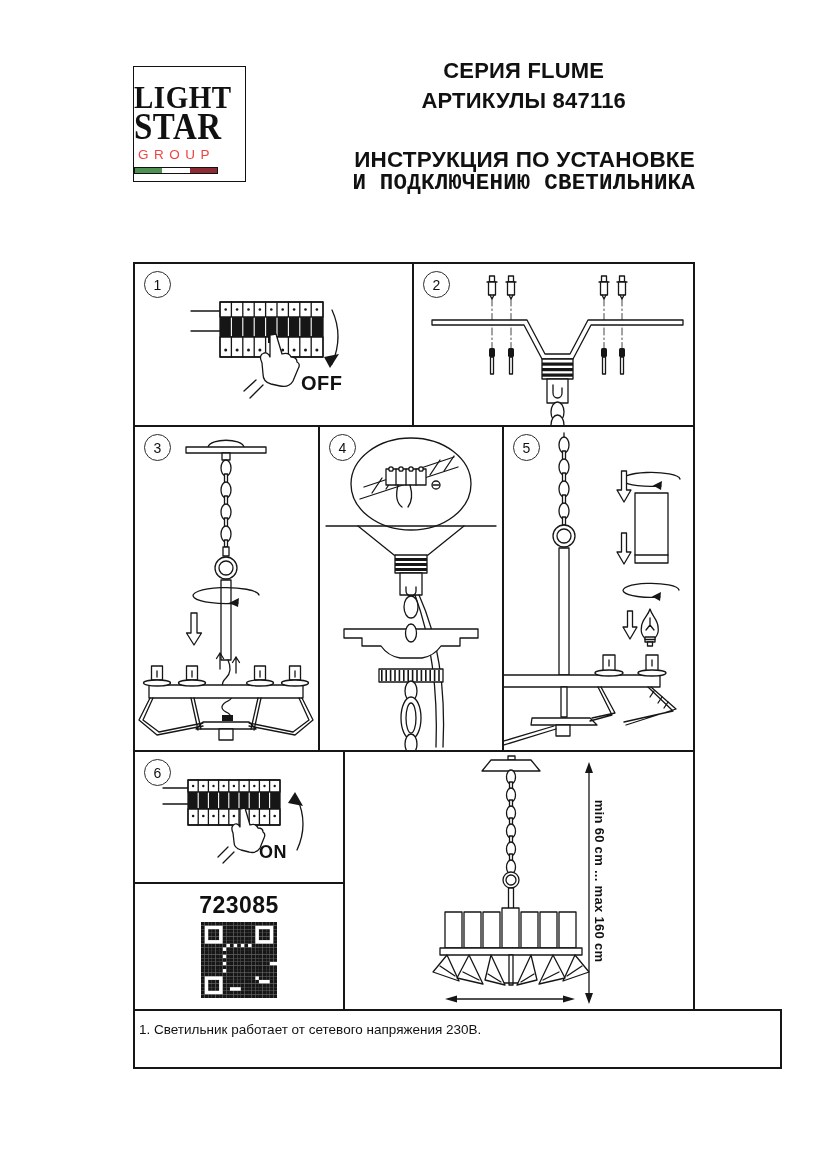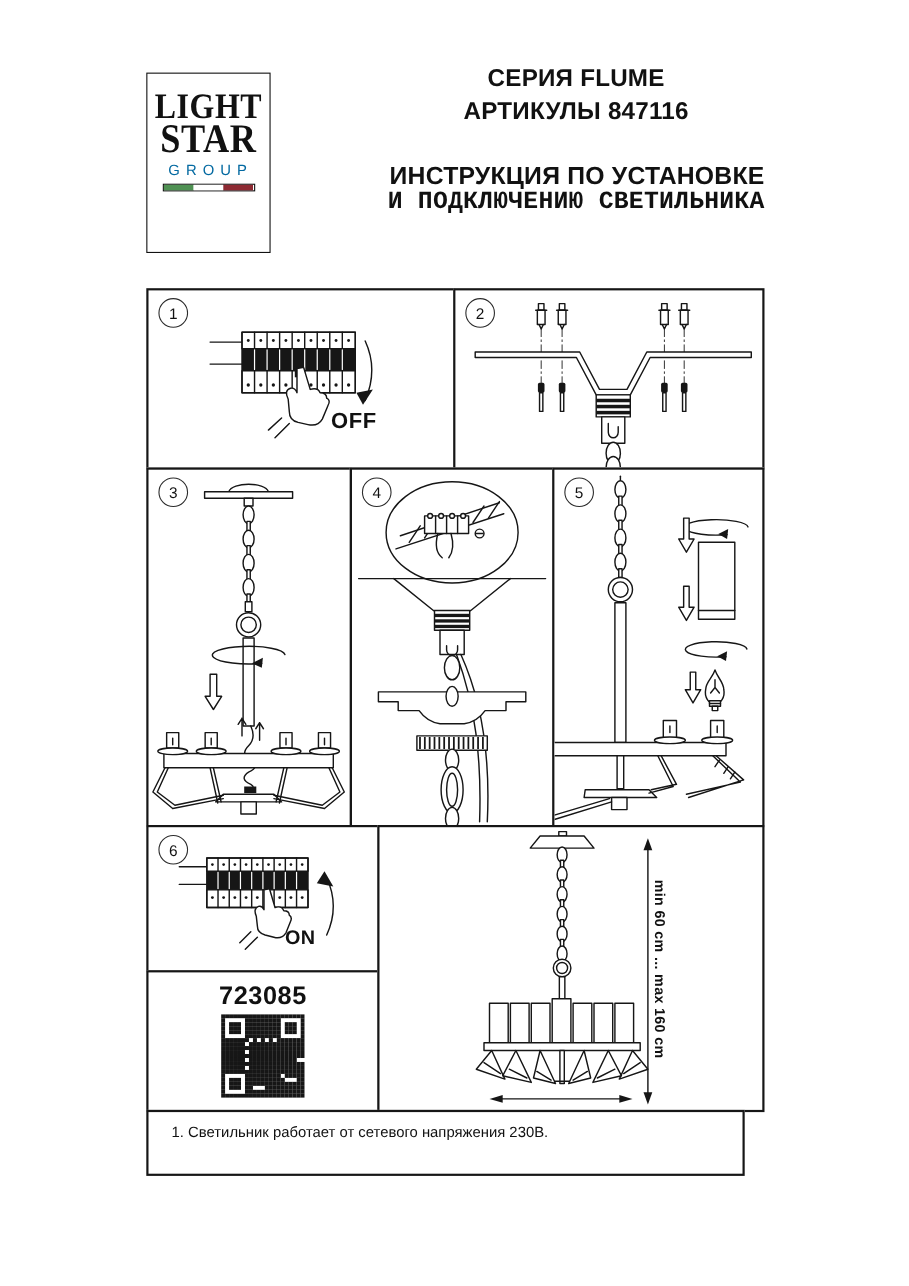--- a/index.html
+++ b/index.html
@@ -7,27 +7,27 @@
     --flag-green:#4f9153;
     --flag-red:#8e2a33;
   }
   html,body{margin:0;padding:0;background:#fff;}
   .page{
     position:relative;width:826px;height:1169px;background:#ffffff;
     font-family:"Liberation Sans",sans-serif;color:#111;overflow:hidden;
   }
   
   .logo{
-    position:absolute;left:133px;top:66px;width:113px;height:164px;
+    position:absolute;left:133px;top:66px;width:113px;height:116px;
     border:1.5px solid #111;box-sizing:border-box;background:#fff;
-    display:flex;flex-direction:column;align-items:center;
+    display:flex;flex-direction:column;
   }
   .logo .l1{font-family:"Liberation Serif",serif;font-weight:700;font-size:29px;line-height:29px;margin-top:16px;letter-spacing:.5px;transform:scaleY(1.12);}
   .logo .l2{font-family:"Liberation Serif",serif;font-weight:700;font-size:33px;line-height:31px;letter-spacing:.5px;transform:scaleY(1.12);}
-  .logo .l3{font-size:13.5px;letter-spacing:5.5px;margin-top:4px;text-indent:4px;color:#0369a1;}
+  .logo .l3{font-size:13.5px;letter-spacing:5.5px;margin-top:4px;text-indent:4px;color:#ef4444;}
   .flag{width:84px;height:7px;border:1px solid #111;display:flex;margin-top:5px;box-sizing:border-box;}
   .flag .g{flex:1;background:var(--flag-green);}
   .flag .w{flex:1;background:#fff;}
   .flag .r{flex:1;background:var(--flag-red);}
   .titles{position:absolute;right:131px;top:56px;text-align:right;font-weight:700;}
   .titles .t{font-size:22px;line-height:30px;letter-spacing:.2px;text-align:center;}
   .titles .instr{margin-top:33px;font-size:22.5px;line-height:22.5px;letter-spacing:.2px;}
   
   .panel{position:absolute;background:#fff;border:2px solid var(--ink);box-sizing:border-box;overflow:hidden;}
   .num{
@@ -47,22 +47,22 @@
   .plabel{position:absolute;font-weight:600;letter-spacing:.5px;}
   .label-off{left:166px;top:108px;font-size:20px;}
   .label-on{left:124px;top:90px;font-size:18px;}
   .article{position:absolute;left:0;width:100%;top:8px;text-align:center;font-size:23px;font-weight:700;letter-spacing:.5px;}
   .vdim{
     position:absolute;left:247px;top:50%;transform:translateY(-50%);
     writing-mode:vertical-rl;font-size:13px;font-weight:700;letter-spacing:.3px;white-space:nowrap;
   }
   .hdim{position:absolute;left:104px;width:122px;top:226px;text-align:center;font-size:13.5px;font-weight:700;margin-top:44px;}
   .footer{
-    position:absolute;left:133px;top:1009px;width:544px;height:60px;border:2px solid var(--ink);
-    box-sizing:border-box;padding:8px 0 0 21px;font-size:13.5px;line-height:21px;background:#fff;
+    position:absolute;left:133px;top:1009px;width:649px;height:60px;border:2px solid var(--ink);
+    box-sizing:border-box;padding:8px 0 0 4px;font-size:13.5px;line-height:21px;background:#fff;
   }
 </style>
 </head>
 <body>
 
 <div class="page">
 
   <div class="logo">
     <div class="l1">LIGHT</div>
     <div class="l2">STAR</div>

